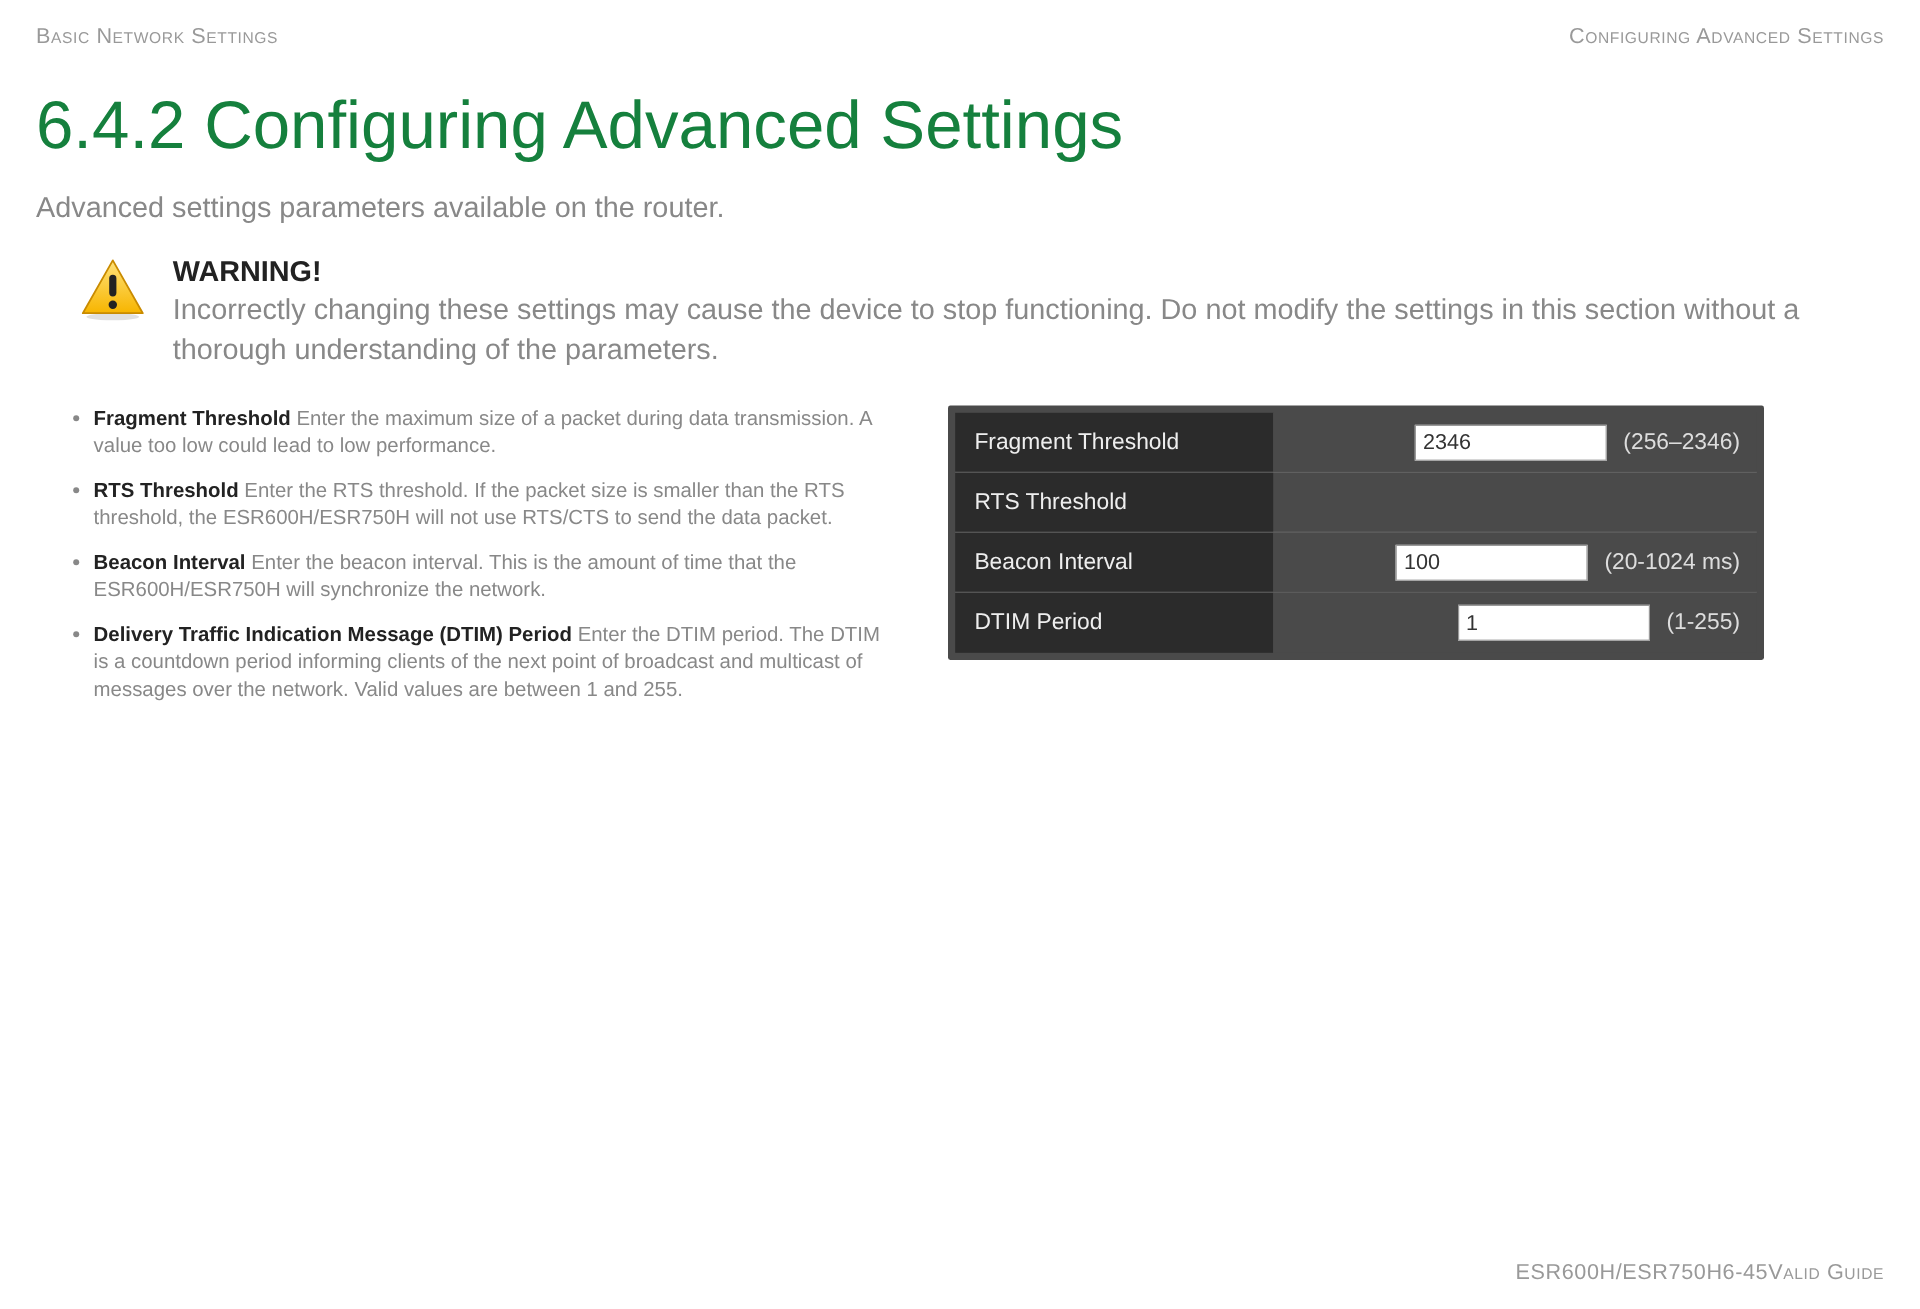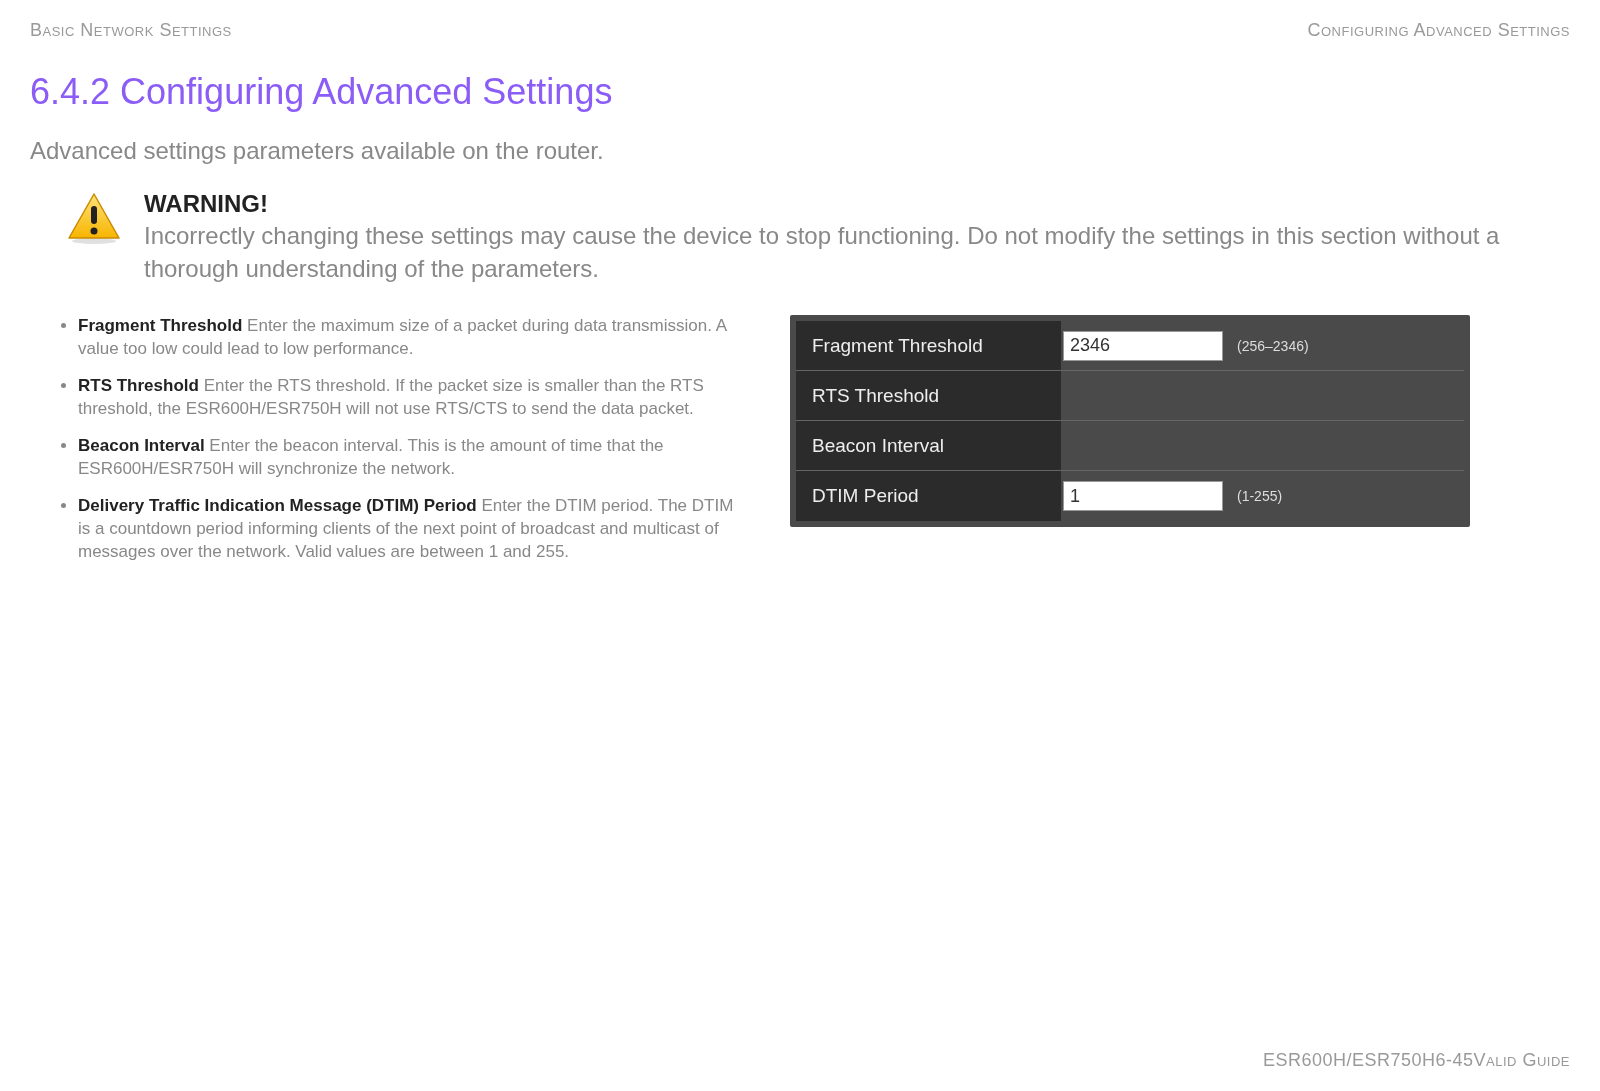--- a/index.html
+++ b/index.html
@@ -16,23 +16,23 @@
       display: flex;
       justify-content: space-between;
       font-variant: small-caps;
       letter-spacing: 0.5px;
       color: #999;
       font-size: 18px;
       margin-bottom: 30px;
       text-align: right;
     }
     h1.section-title {
-      font-size: 36px;
+      font-size: 56px;
       font-weight: 400;
-      color: #8b5cf6;
+      color: #15803d;
       margin-bottom: 24px;
       font-family: Verdana, Arial, sans-serif;
     }
     .intro {
       font-size: 24px;
       color: #888;
       margin-bottom: 23px;
     }
     .warning-box {
       display: flex;
@@ -86,36 +86,37 @@
       padding: 14px 16px;
       height: 100%;
       display: flex;
       align-items: center;
     }
     .settings-value-wrap {
       flex: 1;
       display: flex;
       align-items: center;
       gap: 14px;
-      padding: 0 2px;
+      padding: 0 14px;
       background: #4a4a4a;
       height: 100%;
+      justify-content: flex-end;
     }
     .settings-input {
       width: 160px;
       height: 30px;
       font-size: 18px;
       padding: 2px 6px;
       border: 1px solid #999;
       background: #fff;
       color: #333;
     }
     .settings-range {
       color: #ddd;
-      font-size: 14px;
+      font-size: 19px;
     }
     .footer-row {
       position: absolute;
       bottom: 20px;
       left: 30px;
       right: 30px;
       display: flex;
       justify-content: flex-end;
       font-variant: small-caps;
       letter-spacing: 0.5px;
@@ -170,20 +171,24 @@
       <div class="settings-value-wrap">
         <input class="settings-input" value="2346" style="">
         <span class="settings-range">(256–2346)</span>
       </div>
     </div>
     <div class="settings-row">
       <div class="settings-label">RTS Threshold</div>
     </div>
     <div class="settings-row">
       <div class="settings-label">Beacon Interval</div>
+      <div class="settings-value-wrap">
+        <input class="settings-input" value="100" style="">
+        <span class="settings-range">(20-1024 ms)</span>
+      </div>
     </div>
     <div class="settings-row">
       <div class="settings-label">DTIM Period</div>
       <div class="settings-value-wrap">
         <input class="settings-input" value="1" style="">
         <span class="settings-range">(1-255)</span>
       </div>
     </div>
   </div>
 </div>

